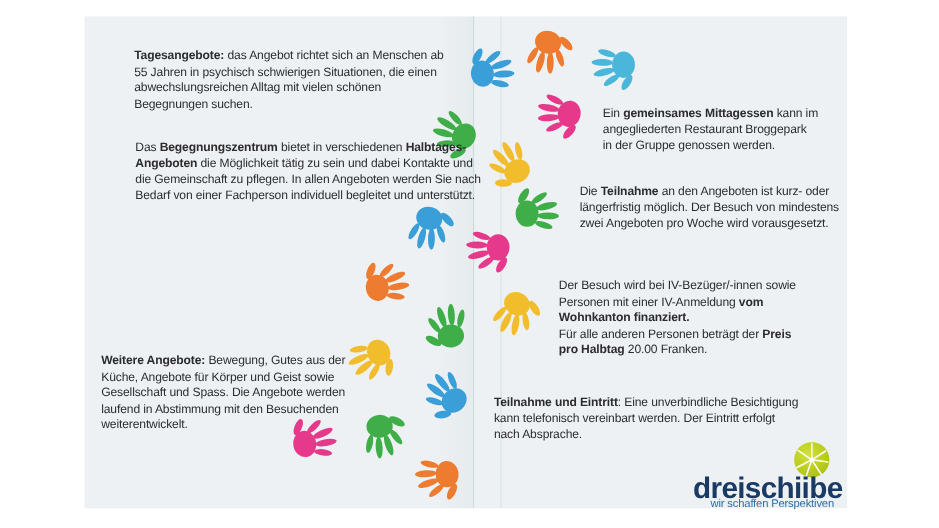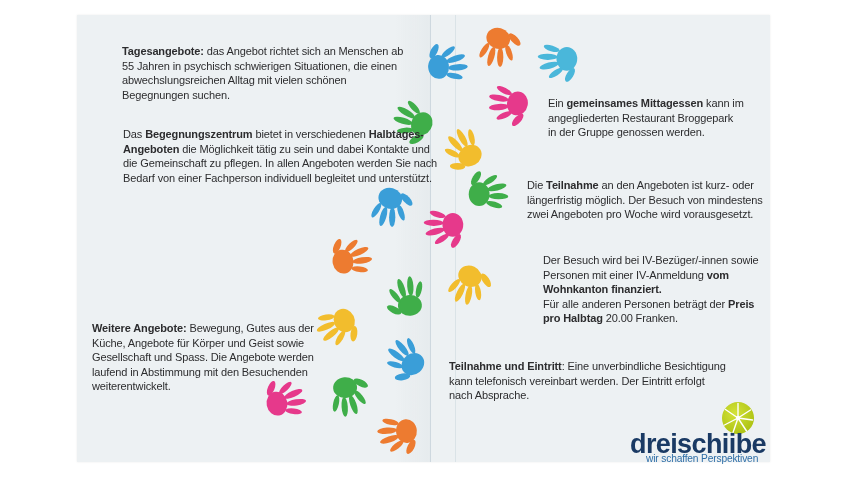--- a/index.html
+++ b/index.html
@@ -26,22 +26,22 @@
     position:absolute;
     font-size:11px;line-height:14.5px;letter-spacing:-0.12px;
     color:#2c2c2e;white-space:pre-line;
   }
   .para b{font-weight:700;}
   .p-l1{left:45px;top:29px;}
   .p-l2{left:4px;top:112px;margin-left:42px;}
   .p-l3{left:29px;top:213px;}
   .p-l4{left:15px;top:306px;}
   .p-r1{left:471px;top:81px;}
-  .p-r2{left:450px;top:163px;}
-  .p-r3{left:431px;top:238px;margin-left:35px;}
+  .p-r2{left:450px;top:152px;}
+  .p-r3{left:431px;top:238px;}
   .p-r4{left:372px;top:344px;}
   #hands{position:absolute;left:0;top:0;width:100%;height:100%;pointer-events:none;}
   .hand{position:absolute;width:52px;height:52px;}
   .hand svg{display:block;width:52px;height:52px;}
   .logo{position:absolute;left:551px;top:386px;width:145px;height:58px;}
   .lime{position:absolute;left:93px;top:0px;}
   .logo-name{
     position:absolute;left:2px;top:28px;
     font-size:27px;font-weight:700;letter-spacing:-0.6px;color:#1a3a64;
   }

